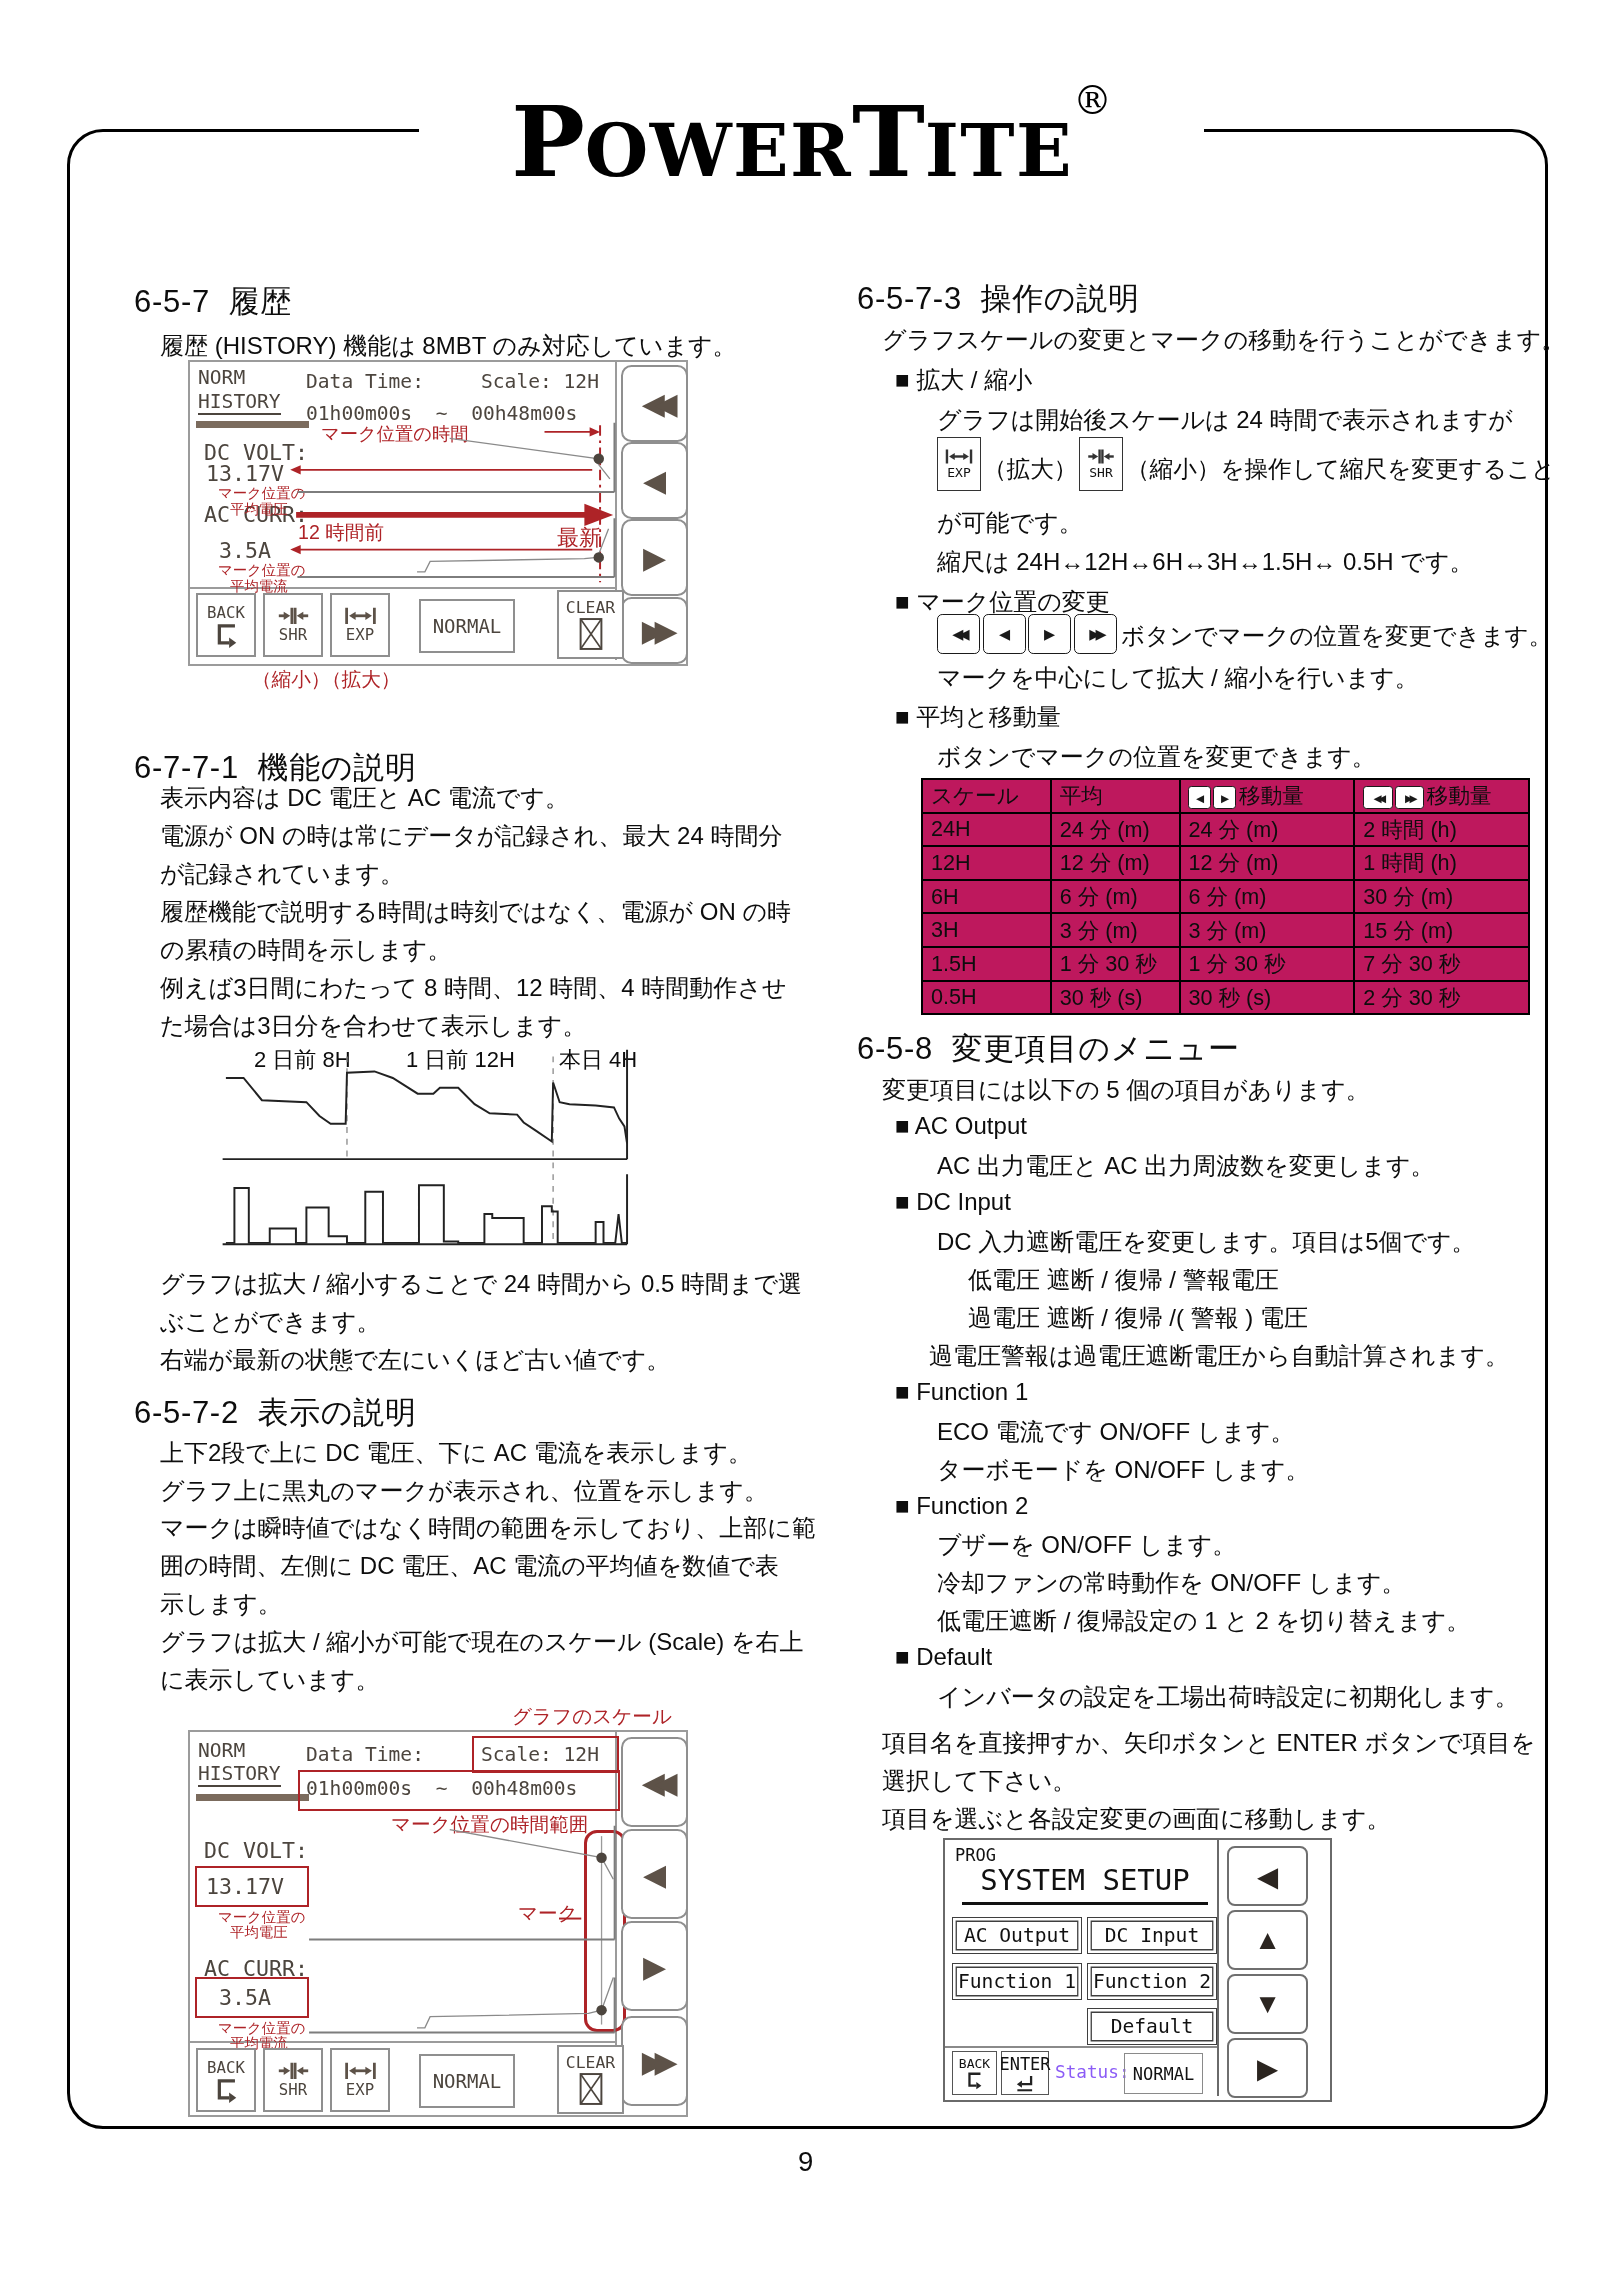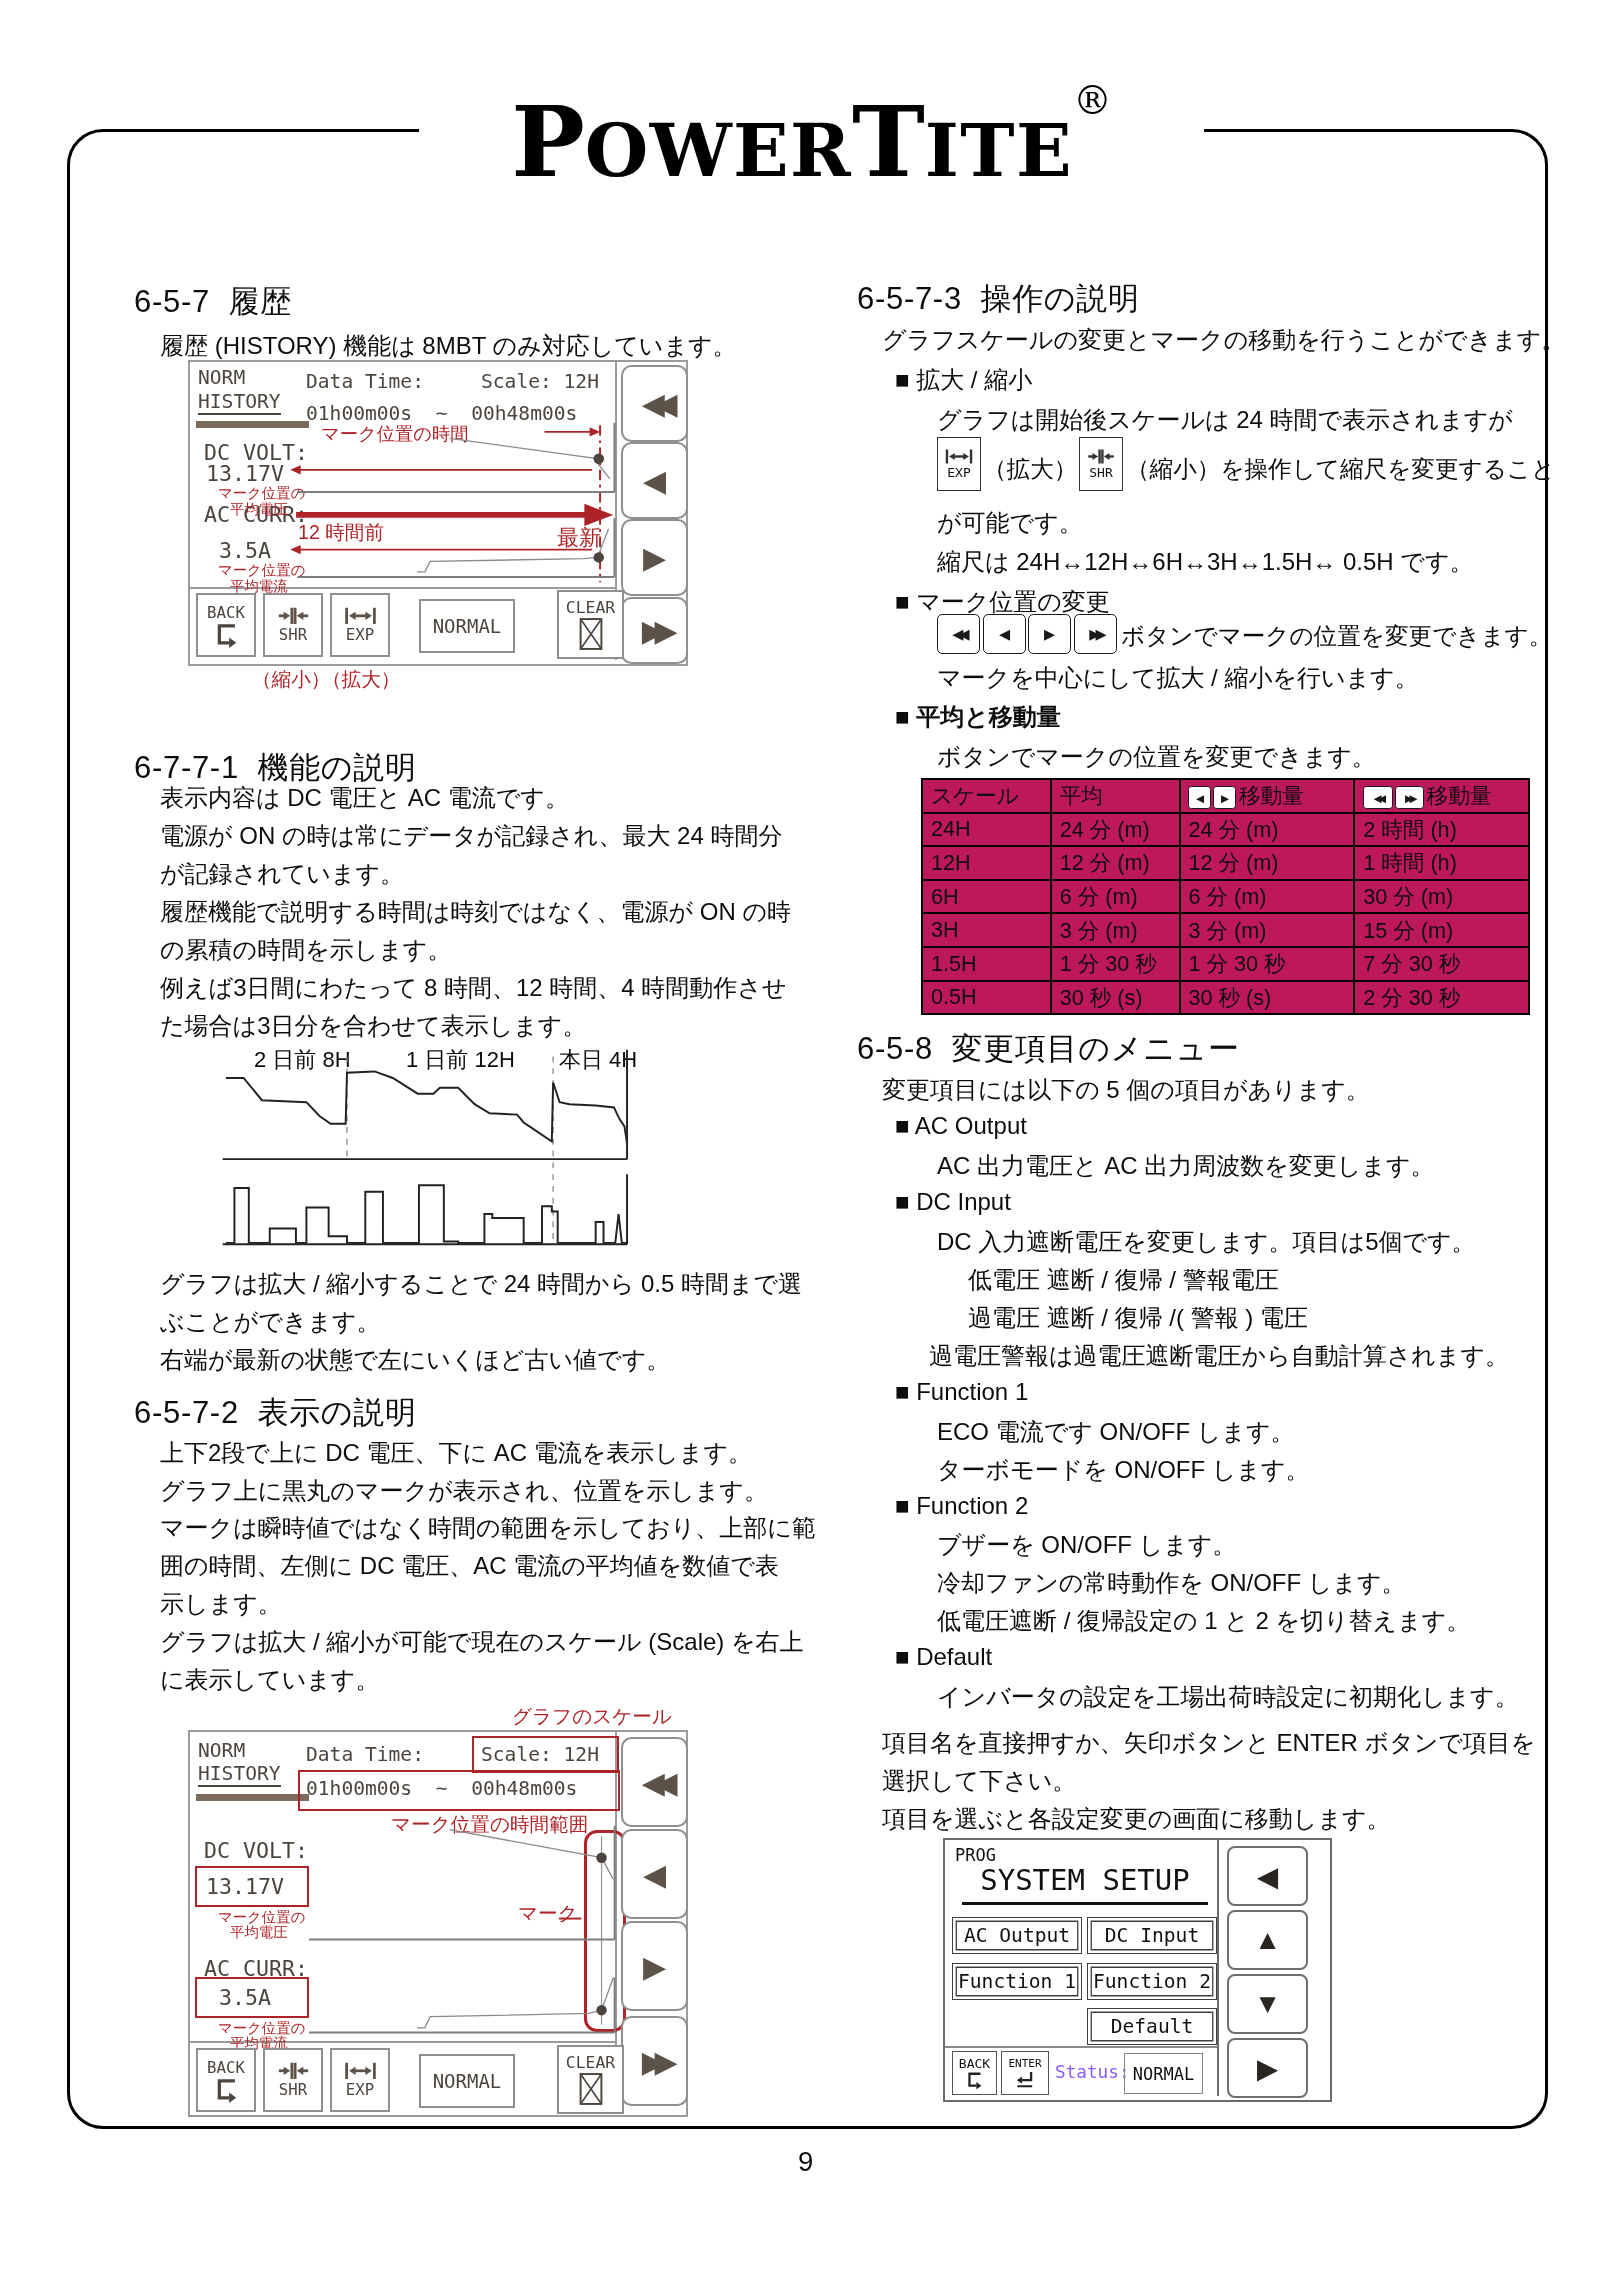--- a/index.html
+++ b/index.html
@@ -309,21 +309,21 @@
     </div>
   <div class="abs mini" style="left:1028px;top:614px;width:41px;height:38px;font-size:14.4px;">
       <span>▶</span>
     </div>
   <div class="abs mini" style="left:1074px;top:614px;width:41px;height:38px;font-size:14.4px;">
       <span class="tight">▶▶</span>
     </div>
   <div class="abs t36 pre" style="left:1121px;top:620px;">ボタンでマークの位置を変更できます。</div>
 
   <div class="abs t pre" style="left:937px;top:662px;">マークを中心にして拡大 / 縮小を行います。</div>
-  <div class="abs t pre" style="left:895px;top:701px;font-weight:bold;">■ 平均と移動量</div>
+  <div class="abs t pre" style="left:895px;top:701px;">■ 平均と移動量</div>
   <div class="abs t pre" style="left:937px;top:741px;">ボタンでマークの位置を変更できます。</div>
 
   <table class="tbl abs" style="left:921px;top:778px;">
     <tbody>
         <tr>
       <th style="width:111px;">スケール</th>
       <th style="width:111px;">平均</th>
       <th style="width:157px;"><span class="mini" style="width:21px;height:21px;font-size:10.5px;border-radius:3.3px;">◀</span><span class="mini" style="width:21px;height:21px;font-size:10.5px;border-radius:3.3px;margin-left:2px;margin-right:2.6px;">▶</span><span>移動量</span></th>
       <th style="width:157px;"><span class="mini" style="width:27.5px;height:21px;font-size:10.5px;border-radius:3.3px;"><span class="tight">◀◀</span></span><span class="mini" style="width:27.5px;height:21px;font-size:10.5px;border-radius:3.3px;margin-left:2px;margin-right:2.6px;"><span class="tight">▶▶</span></span><span>移動量</span></th>
     </tr>
@@ -412,21 +412,21 @@
 
   <div class="abs" style="left:945px;top:2046px;width:272px;height:2px;background:#8a8a8a;"></div>
   <div class="abs" style="left:952px;top:2051px;width:43px;height:42px;border:1.3px solid #555;display:flex;flex-direction:column;align-items:center;justify-content:center;font-family:'DejaVu Sans Mono',monospace;">
     <span style="font-size:13px;color:#111;">BACK</span>
     <svg width="21" height="18.3" viewBox="0 0 40 40">
         <path d="M33,6 H9 V32 H24" fill="none" stroke="#222" stroke-width="5"></path>
         <polygon points="24,24 24,40 35,32" fill="#222"></polygon>
       </svg>
   </div>
   <div class="abs" style="left:1001px;top:2051px;width:46px;height:42px;border:1.3px solid #555;display:flex;flex-direction:column;align-items:center;justify-content:center;font-family:'DejaVu Sans Mono',monospace;">
-    <span style="font-size:11px;color:#111;">ENTER</span>
+    <span style="font-size:17px;color:#111;">ENTER</span>
     <svg width="22" height="18.3" viewBox="0 0 40 36">
         <path d="M32,4 V20 H14" fill="none" stroke="#222" stroke-width="4.5"></path>
         <polygon points="14,13 14,27 4,20" fill="#222"></polygon>
         <line x1="5" y1="32" x2="34" y2="32" stroke="#222" stroke-width="4"></line>
       </svg>
   </div>
   <div class="abs mono pre" style="left:1055px;top:2062px;font-size:17.7px;color:#8b5cf6;">Status:</div>
   <div class="abs" style="left:1124px;top:2053px;width:77px;height:39px;border:1.3px solid #8a8a8a;display:flex;align-items:center;justify-content:center;">
     <span class="mono" style="font-size:17px;color:#111;">NORMAL</span>
   </div>

